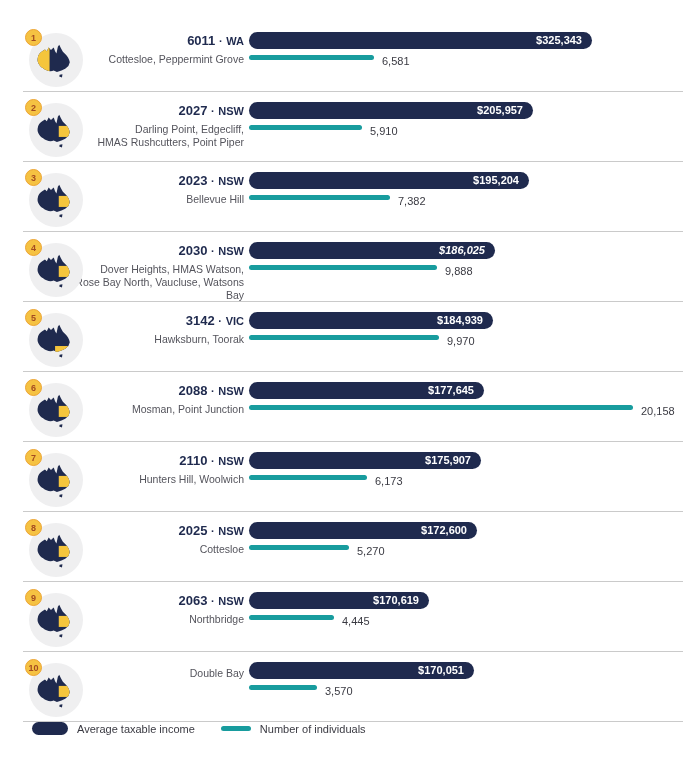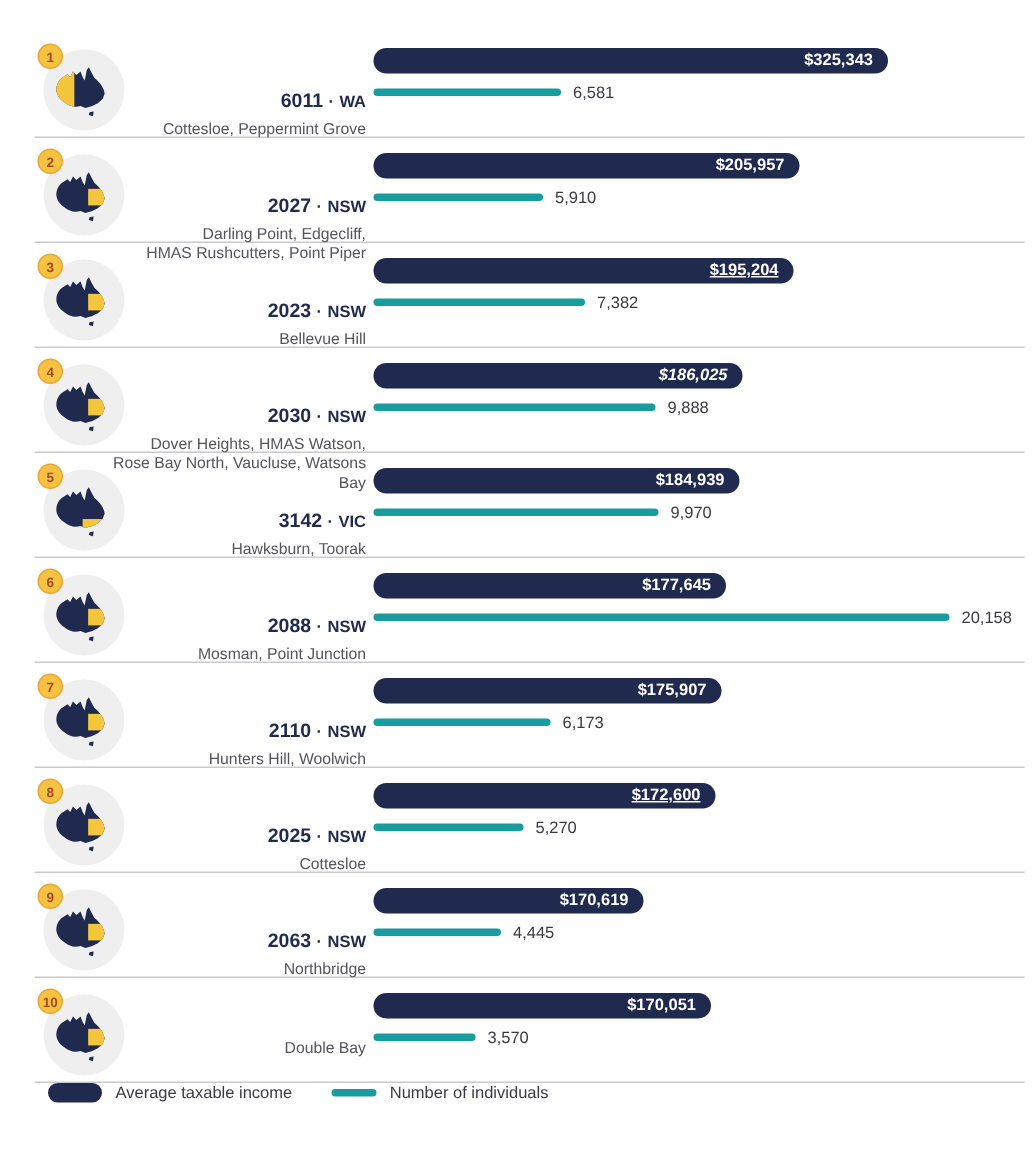--- a/index.html
+++ b/index.html
@@ -9,30 +9,30 @@
   .row { display:flex; height:70px; box-sizing:border-box; border-bottom:1px solid #cacaca; padding-top:10px; }
   .icon-wrap { width:62px; flex:none; position:relative; }
   .map-circle { width:54px; height:54px; border-radius:50%; background:#efeff0; margin-top:1px; margin-left:6px;
                 display:flex; align-items:center; justify-content:center; }
   svg.map { width:46px; height:39px; }
   .badge { position:absolute; top:-3px; left:2px; width:17px; height:17px; border-radius:50%;
            background:var(--badge); border:1px solid var(--badge-border); box-sizing:border-box;
            color:var(--badge-text); font-size:9px; font-weight:bold;
            display:flex; align-items:center; justify-content:center; z-index:2; }
 
-  .labels { width:187px; margin-left:-28px; flex:none; text-align:right; padding-top:1px;margin-top:26px; }
+  .labels { width:187px; margin-left:-28px; flex:none; text-align:right; padding-top:1px; }
   .line1 { font-size:13px; font-weight:bold; color:var(--navy); line-height:16px; white-space:nowrap; }
   .line1 .state-txt, .line1 .sep { font-size:11px; }
   .suburbs { font-size:10.5px; color:#54545c; line-height:13px; margin-top:4px; white-space:pre-line; }
 
   .bars { flex:1; margin-left:5px; }
   .income-bar { height:17px; background:var(--navy); border-radius:9px; color:#ffffff;
                 font-size:11px; font-weight:bold; text-align:right; line-height:17px;
                 padding-right:10px; box-sizing:border-box; }
-  .teal-row { display:flex; align-items:center; margin-top:6px; height:13px; }
+  .teal-row { display:flex; align-items:flex-start; margin-top:6px; height:13px; }
   .individuals-bar { height:5px; border-radius:3px; background:var(--teal); }
   .ind-label { margin-left:8px; font-size:11px; color:#3a3a42; white-space:nowrap; }
 
   .legend { display:flex; align-items:center; margin-top:0; padding-left:9px; }
   .legend-pill { width:36px; height:13px; border-radius:7px; background:var(--navy); flex:none; }
   .legend-line { width:30px; height:5px; border-radius:3px; background:var(--teal); flex:none; margin-left:26px; }
   .legend-label { font-size:11px; color:#3a3a42; margin-left:9px; white-space:nowrap; }
 </style>
 </head>
 <body>
@@ -127,21 +127,21 @@
     </div>
     <div class="labels">
       <div class="line1">
         <span class="postcode">2023</span>
         <span class="sep">·</span>
         <span class="state-txt">NSW</span>
       </div>
       <div class="suburbs">Bellevue Hill</div>
     </div>
     <div class="bars">
-      <div class="income-bar" style="width: 280px; text-decoration: underline;"><span>$195,204</span></div>
+      <div class="income-bar" style="width: 280px;"><span>$195,204</span></div>
       <div class="teal-row">
         <div class="individuals-bar" style="width: 141px;"></div>
         <span class="ind-label">7,382</span>
       </div>
     </div>
   </div>
 
   <div class="row">
     <div class="icon-wrap">
       <div class="badge">
@@ -298,21 +298,21 @@
     </div>
     <div class="labels">
       <div class="line1">
         <span class="postcode">2025</span>
         <span class="sep">·</span>
         <span class="state-txt">NSW</span>
       </div>
       <div class="suburbs">Cottesloe</div>
     </div>
     <div class="bars">
-      <div class="income-bar" style="width: 228px; text-decoration: underline;"><span>$172,600</span></div>
+      <div class="income-bar" style="width: 228px;"><span>$172,600</span></div>
       <div class="teal-row">
         <div class="individuals-bar" style="width: 100px;"></div>
         <span class="ind-label">5,270</span>
       </div>
     </div>
   </div>
 
   <div class="row">
     <div class="icon-wrap">
       <div class="badge">

